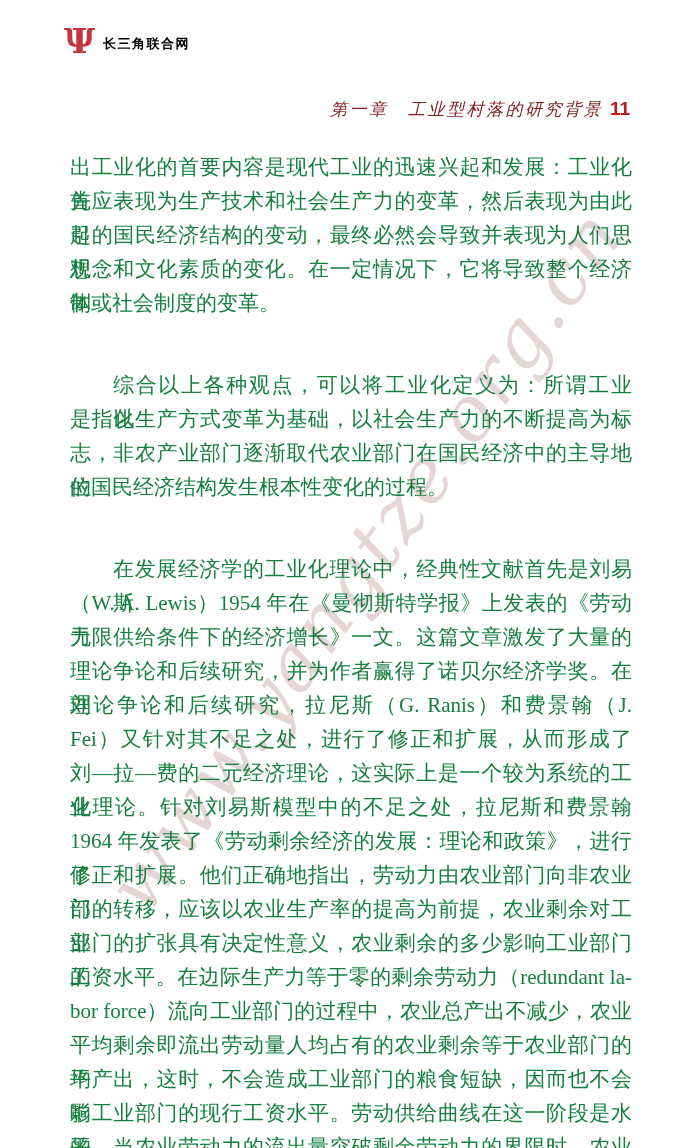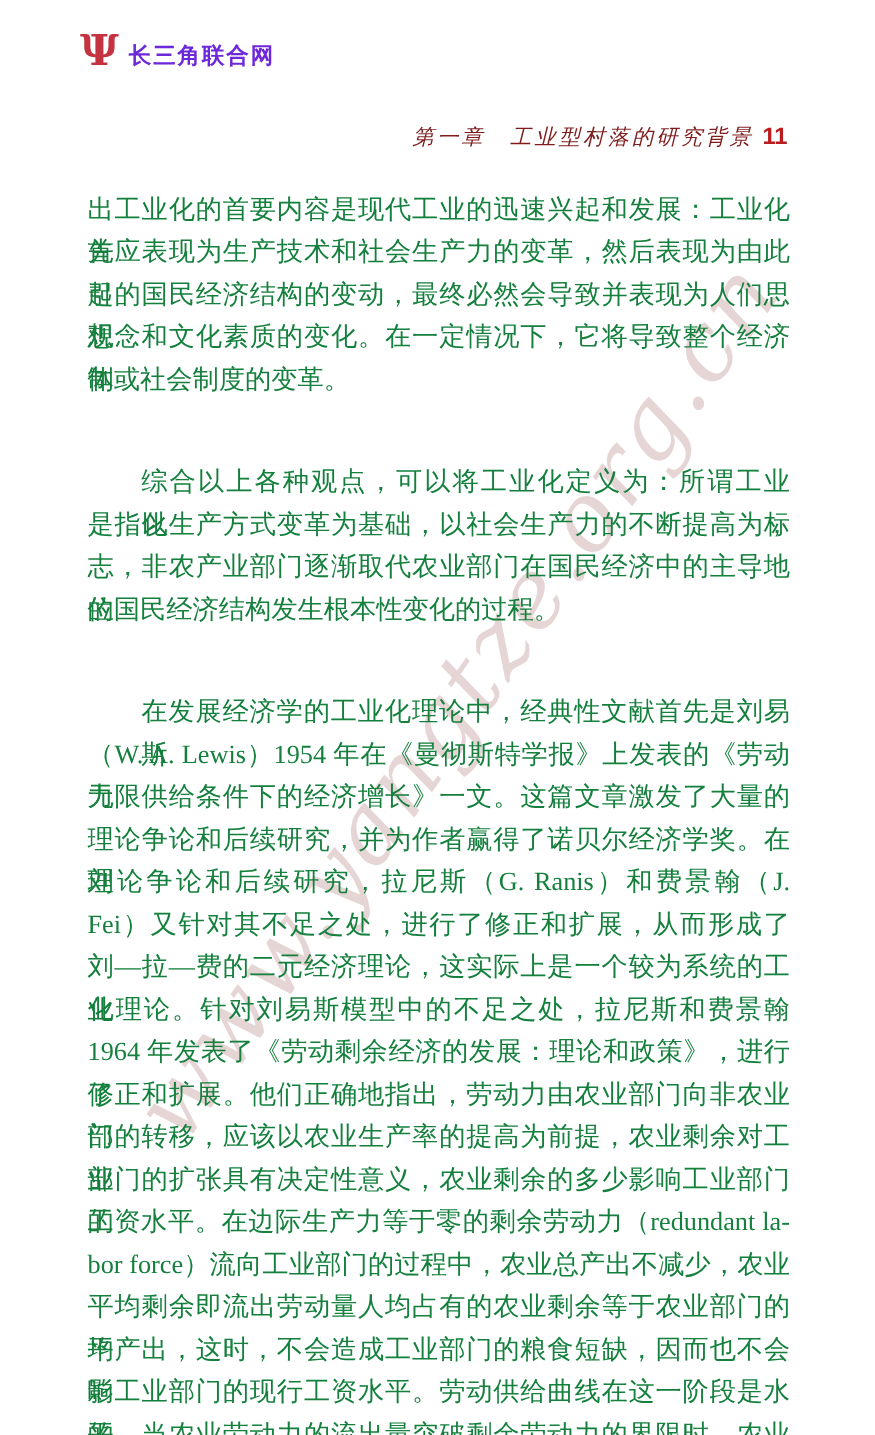--- a/index.html
+++ b/index.html
@@ -16,22 +16,22 @@
     display:flex;align-items:center;gap:8px;
   }
   .logo-glyph{
     font-family:"DejaVu Serif",serif;
     font-size:34px;line-height:34px;
     font-weight:bold;
     color:#c53240;
   }
   .logo-text{
     font-family:"Liberation Sans","DejaVu Sans",sans-serif;
-    font-size:18px;font-weight:bold;
-    color:#6d28d9;letter-spacing:1.5px;
+    font-size:13px;font-weight:bold;
+    color:#000000;letter-spacing:1.5px;
     padding-top:6px;
   }
   
   .running-head{
     position:absolute;left:330px;right:70px;top:98px;
     display:flex;justify-content:space-between;align-items:baseline;
   }
   .chapter-title{
     font-style:italic;
     color:#7f1d1d;

